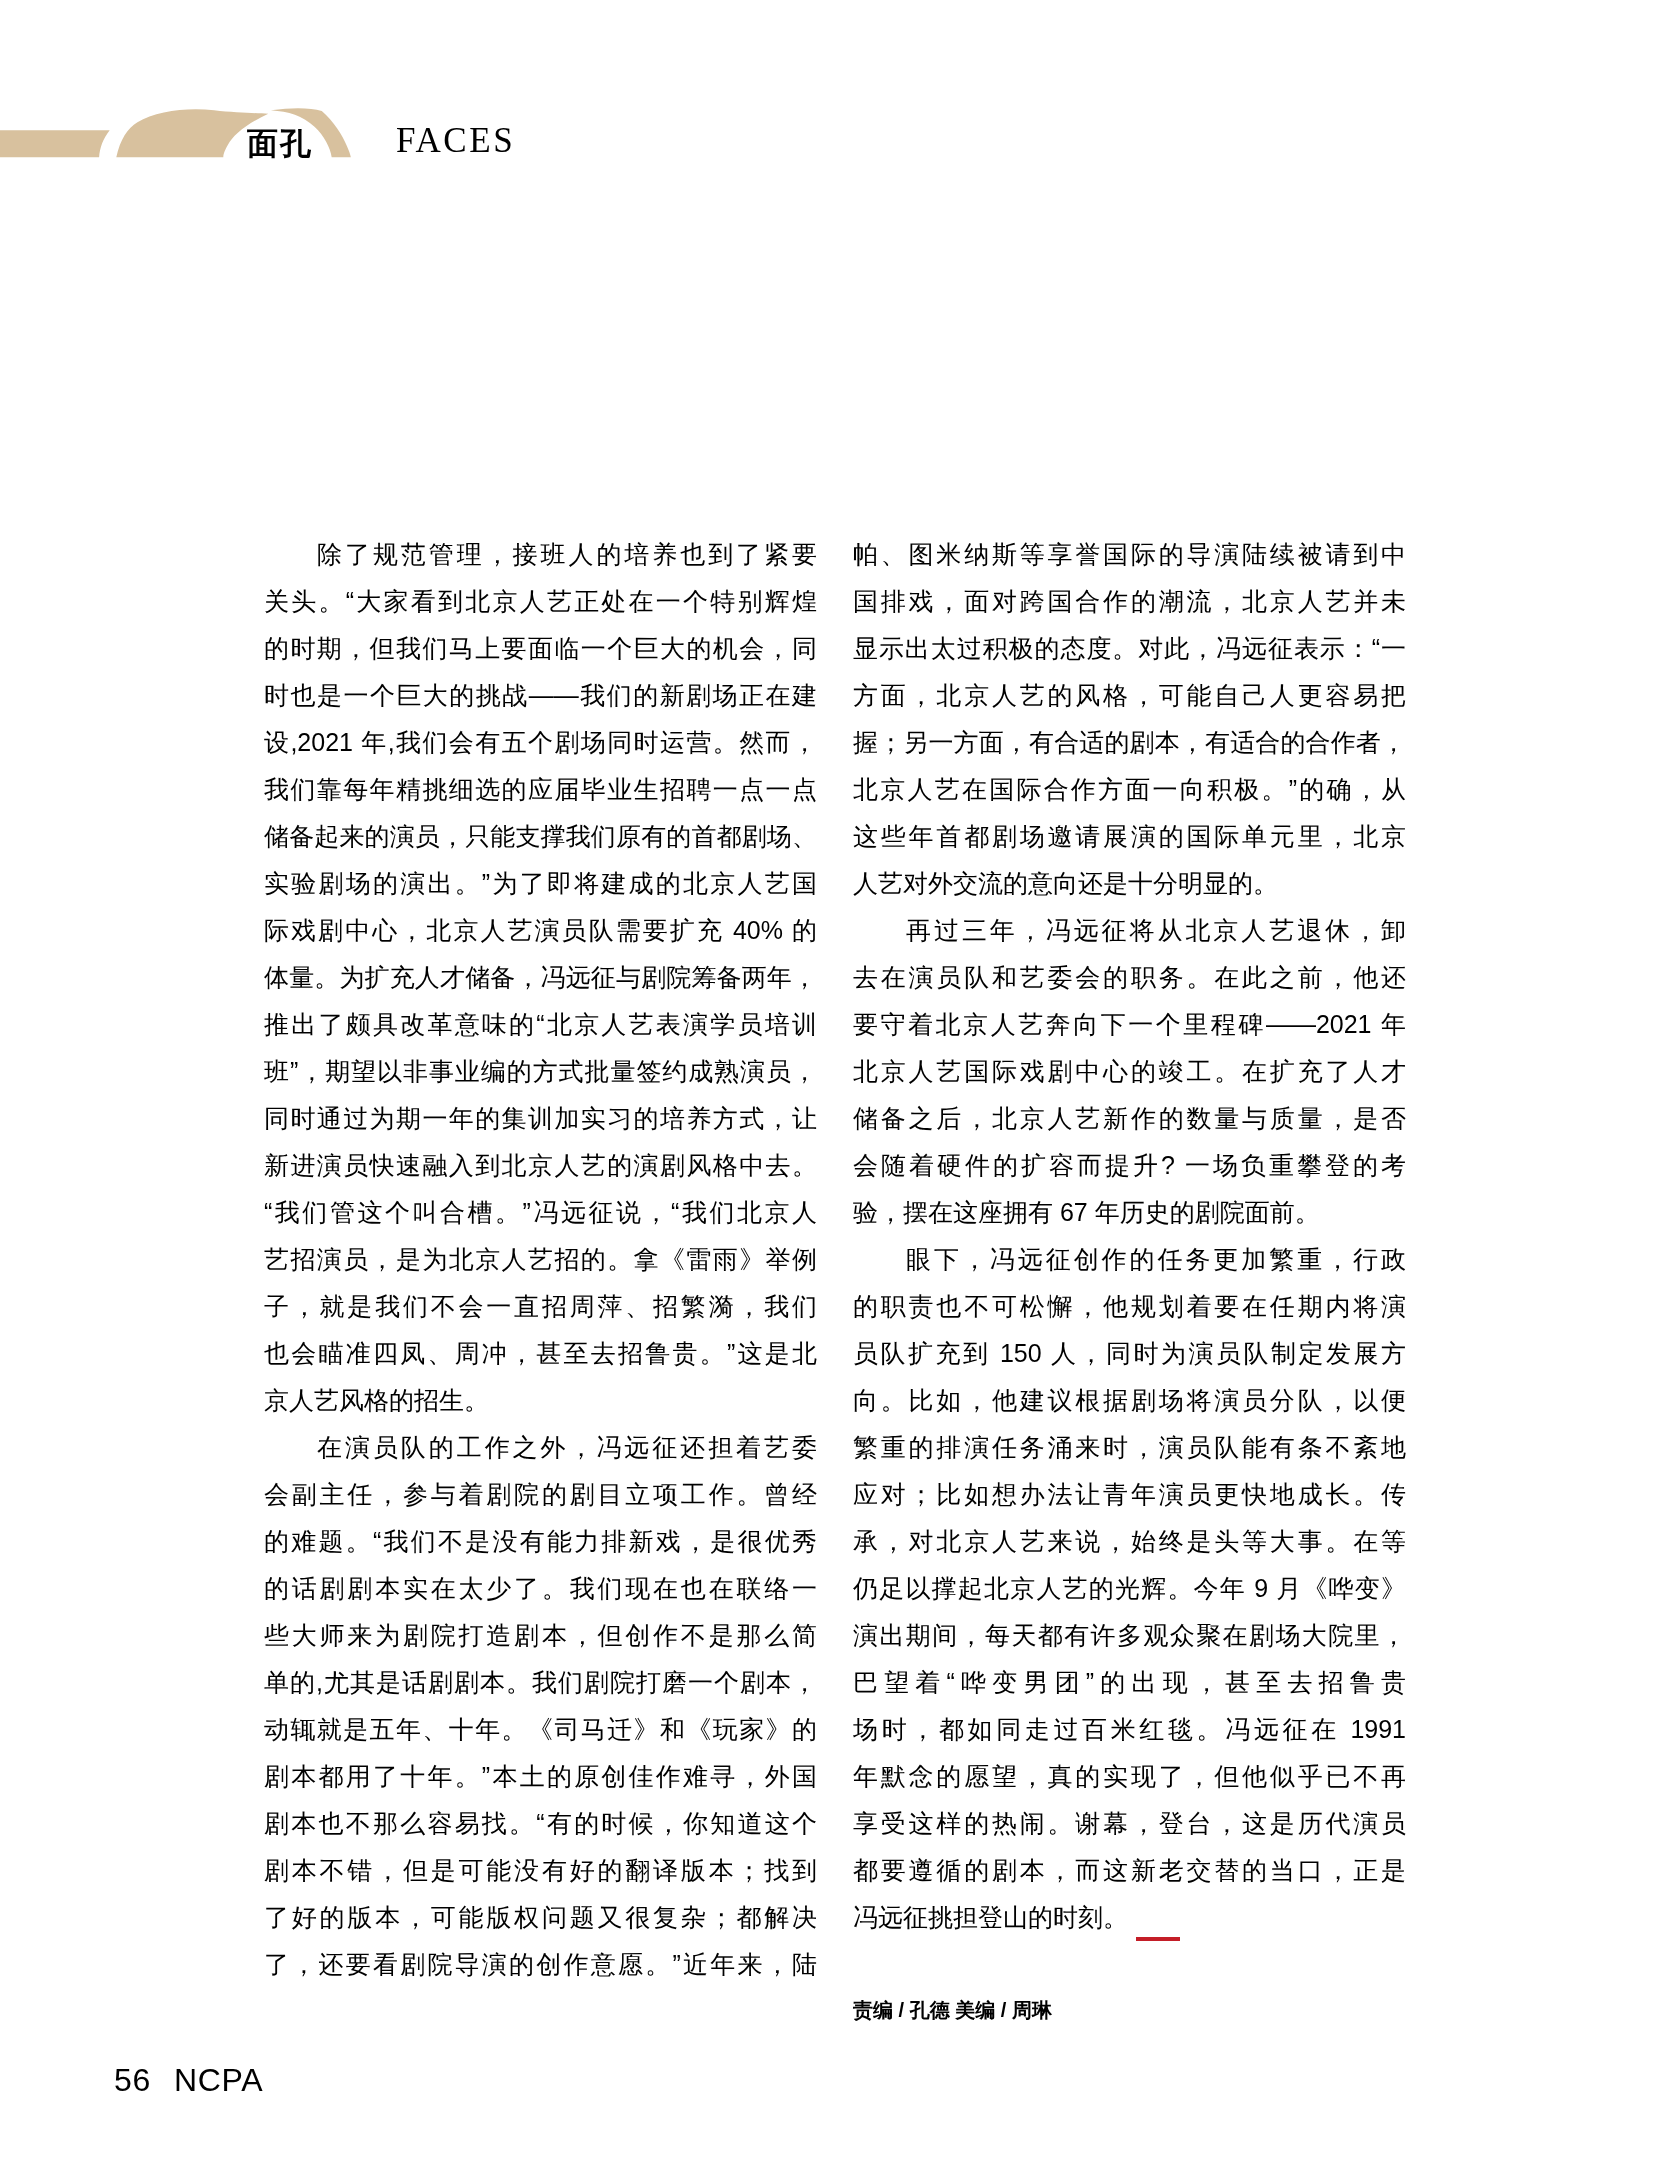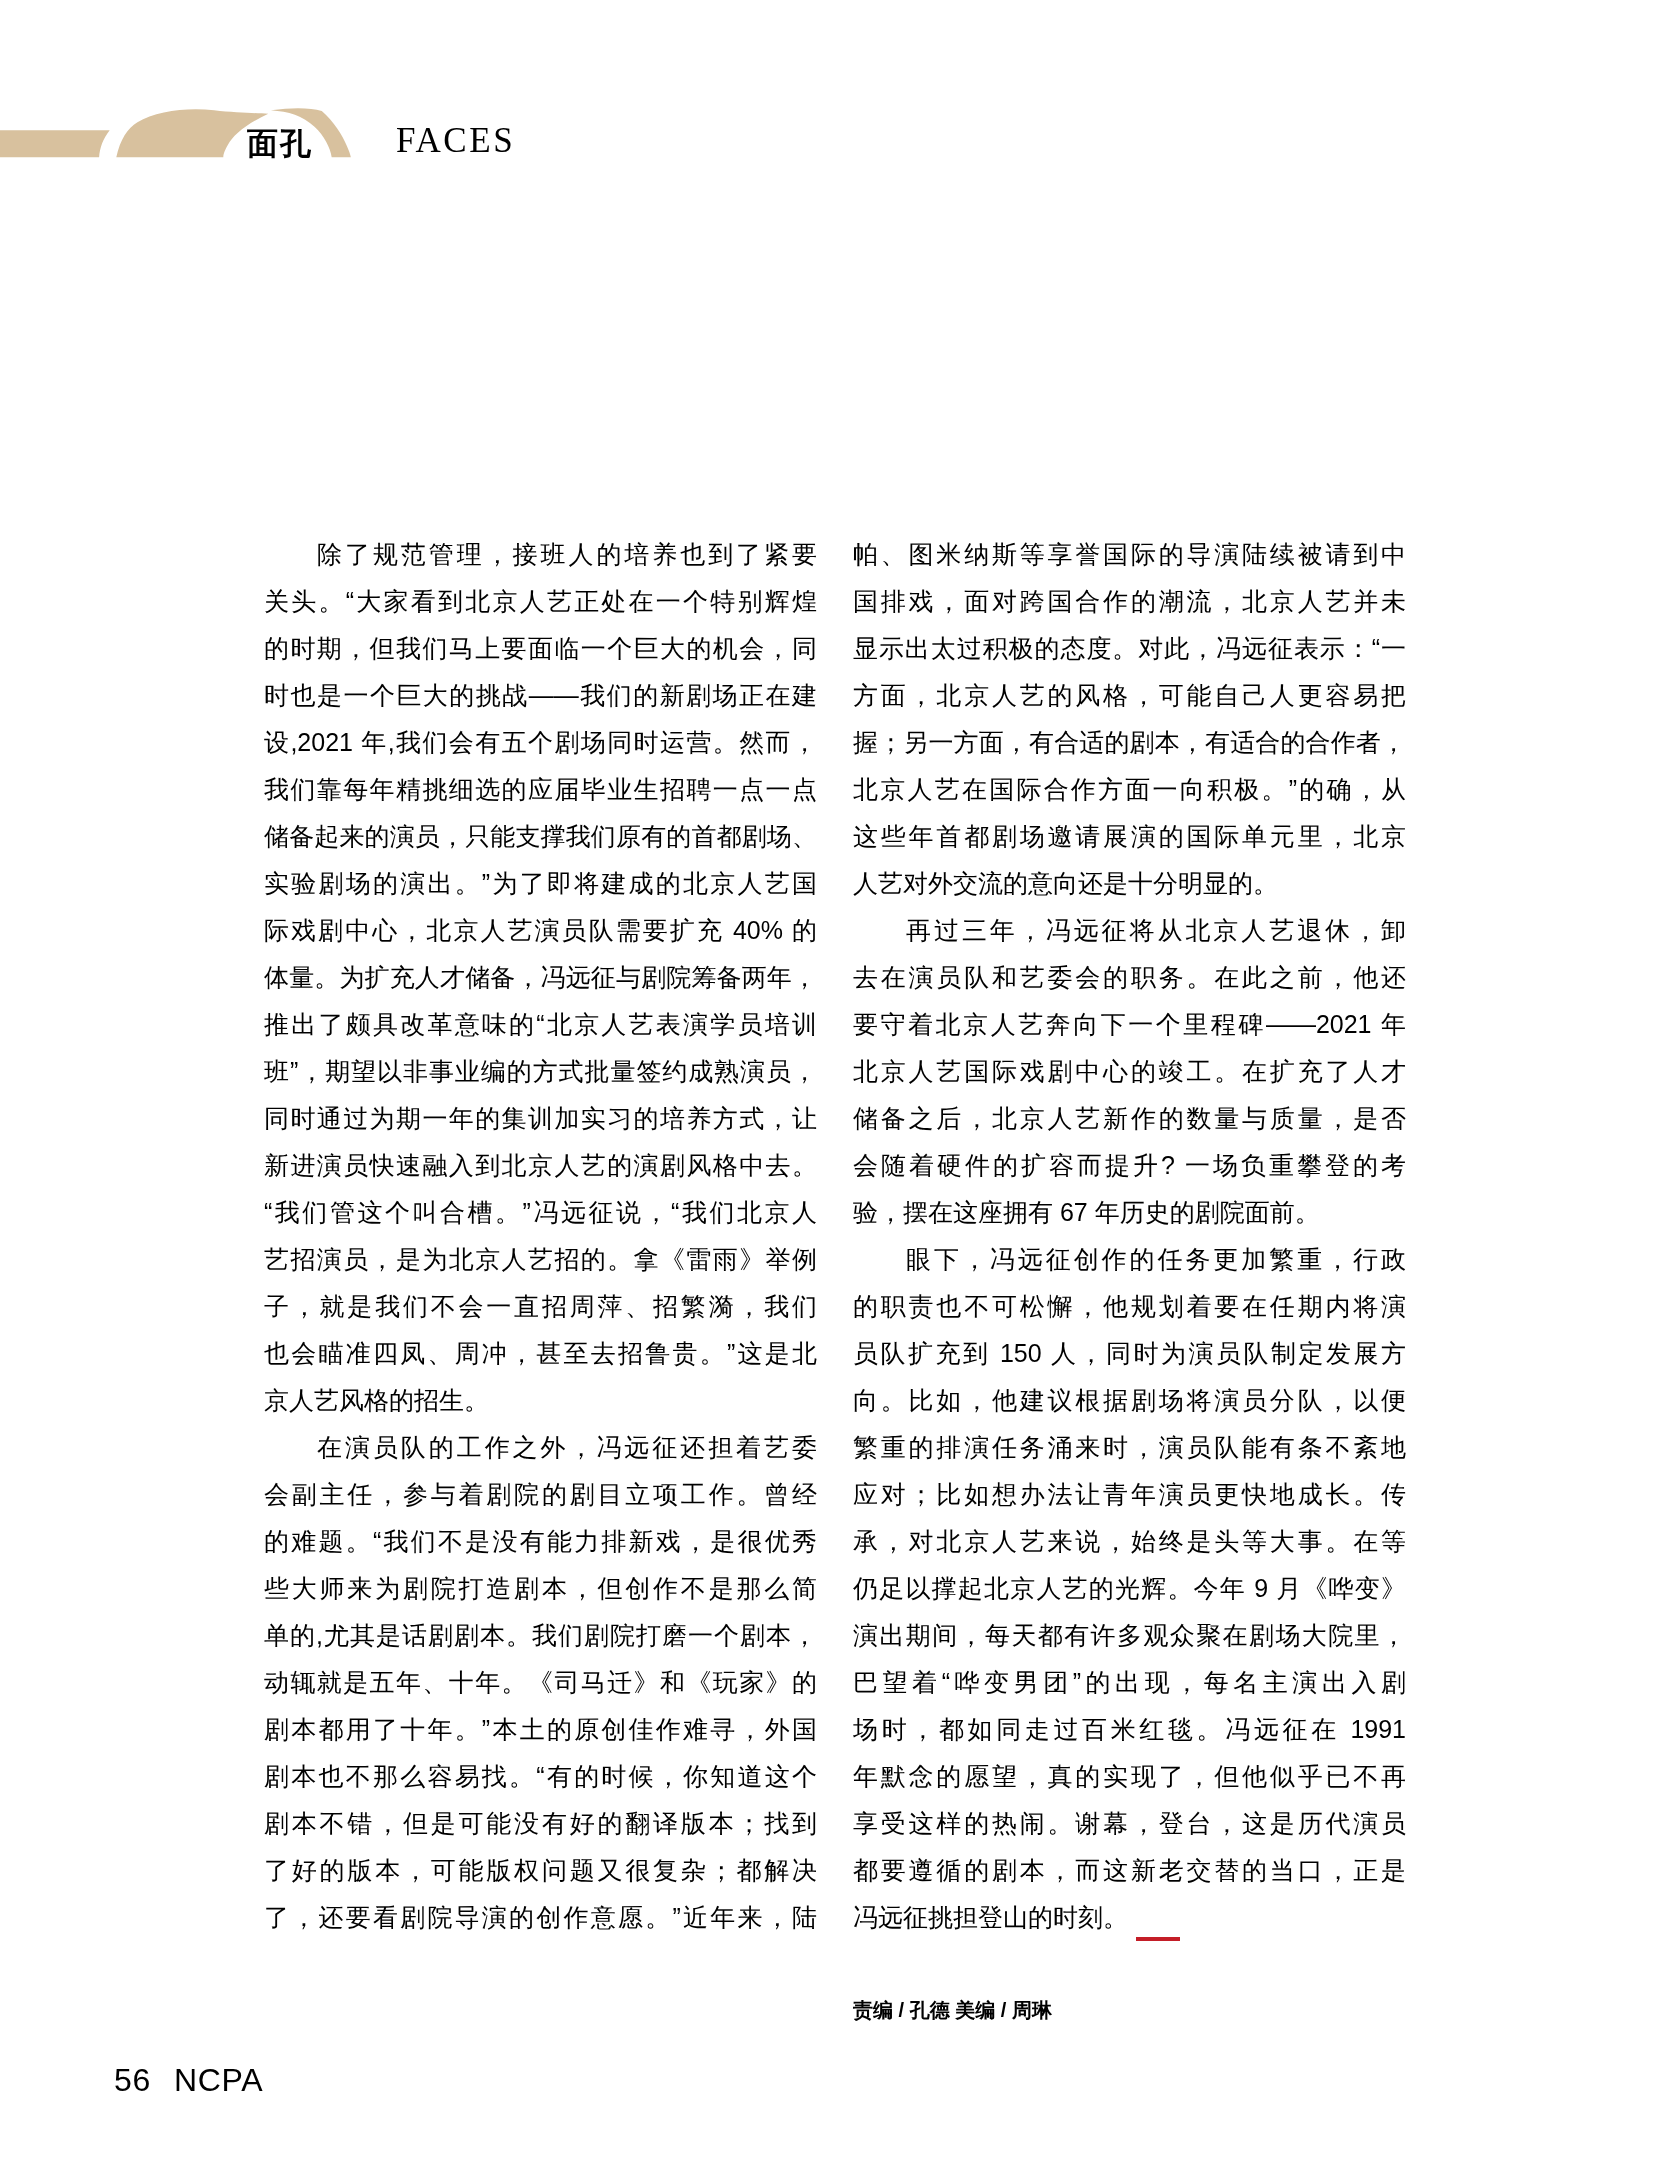--- a/index.html
+++ b/index.html
@@ -74,20 +74,21 @@
     <div class="line">同时通过为期一年的集训加实习的培养方式，让</div>
     <div class="line">新进演员快速融入到北京人艺的演剧风格中去。</div>
     <div class="line">“我们管这个叫合槽。”冯远征说，“我们北京人</div>
     <div class="line">艺招演员，是为北京人艺招的。拿《雷雨》举例</div>
     <div class="line">子，就是我们不会一直招周萍、招繁漪，我们</div>
     <div class="line">也会瞄准四凤、周冲，甚至去招鲁贵。”这是北</div>
     <div class="line end">京人艺风格的招生。</div>
     <div class="line indent">在演员队的工作之外，冯远征还担着艺委</div>
     <div class="line">会副主任，参与着剧院的剧目立项工作。曾经</div>
     <div class="line">的难题。“我们不是没有能力排新戏，是很优秀</div>
+    <div class="line">的话剧剧本实在太少了。我们现在也在联络一</div>
     <div class="line">些大师来为剧院打造剧本，但创作不是那么简</div>
     <div class="line">单的,尤其是话剧剧本。我们剧院打磨一个剧本，</div>
     <div class="line">动辄就是五年、十年。《司马迁》和《玩家》的</div>
     <div class="line">剧本都用了十年。”本土的原创佳作难寻，外国</div>
     <div class="line">剧本也不那么容易找。“有的时候，你知道这个</div>
     <div class="line">剧本不错，但是可能没有好的翻译版本；找到</div>
     <div class="line">了好的版本，可能版权问题又很复杂；都解决</div>
     <div class="line">了，还要看剧院导演的创作意愿。”近年来，陆</div>
   </div>
 <div class="column right">
@@ -108,21 +109,21 @@
     <div class="line end">验，摆在这座拥有 67 年历史的剧院面前。</div>
     <div class="line indent">眼下，冯远征创作的任务更加繁重，行政</div>
     <div class="line">的职责也不可松懈，他规划着要在任期内将演</div>
     <div class="line">员队扩充到 150 人，同时为演员队制定发展方</div>
     <div class="line">向。比如，他建议根据剧场将演员分队，以便</div>
     <div class="line">繁重的排演任务涌来时，演员队能有条不紊地</div>
     <div class="line">应对；比如想办法让青年演员更快地成长。传</div>
     <div class="line">承，对北京人艺来说，始终是头等大事。在等</div>
     <div class="line">仍足以撑起北京人艺的光辉。今年 9 月《哗变》</div>
     <div class="line">演出期间，每天都有许多观众聚在剧场大院里，</div>
-    <div class="line">巴望着“哗变男团”的出现，每名主演出入剧</div>
+    <div class="line">巴望着“哗变男团”的出现，甚至去招鲁贵</div>
     <div class="line">场时，都如同走过百米红毯。冯远征在 1991</div>
     <div class="line">年默念的愿望，真的实现了，但他似乎已不再</div>
     <div class="line">享受这样的热闹。谢幕，登台，这是历代演员</div>
     <div class="line">都要遵循的剧本，而这新老交替的当口，正是</div>
     <div class="line end">冯远征挑担登山的时刻。<span class="seal" style="background: rgb(196, 30, 40);">
         <span>NC</span>
         <span>PA</span>
       </span></div>
   </div>
 

